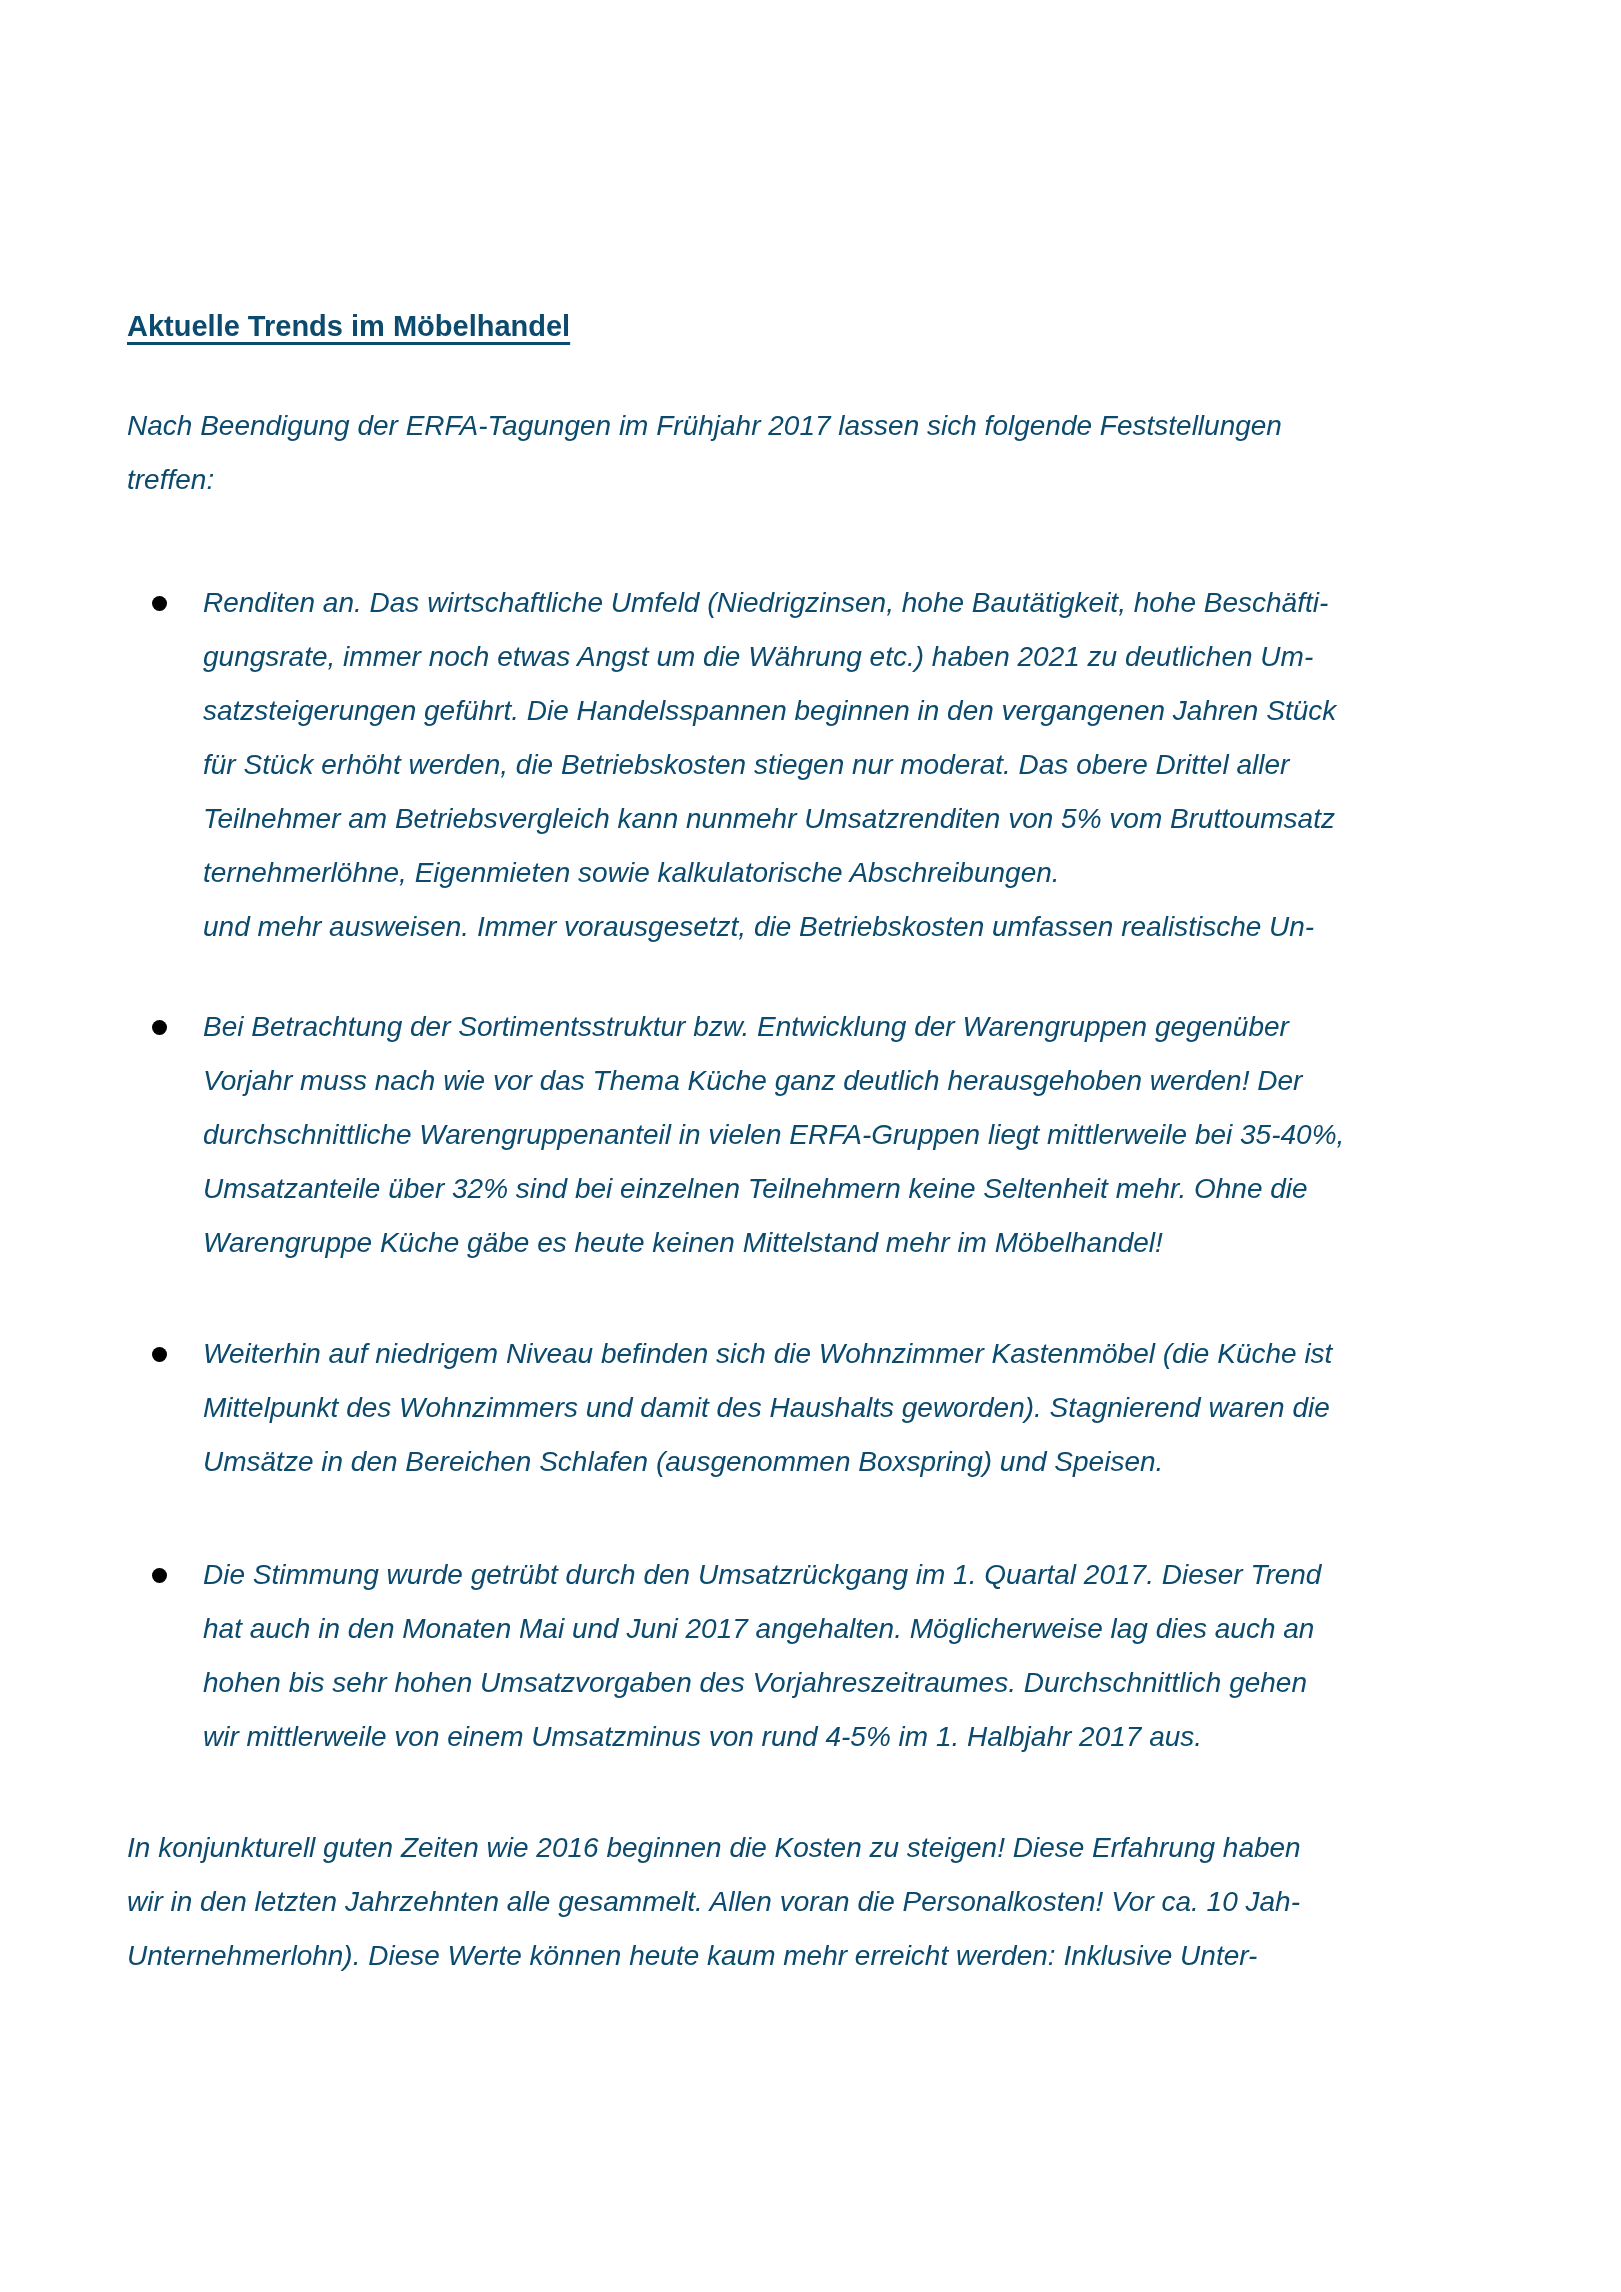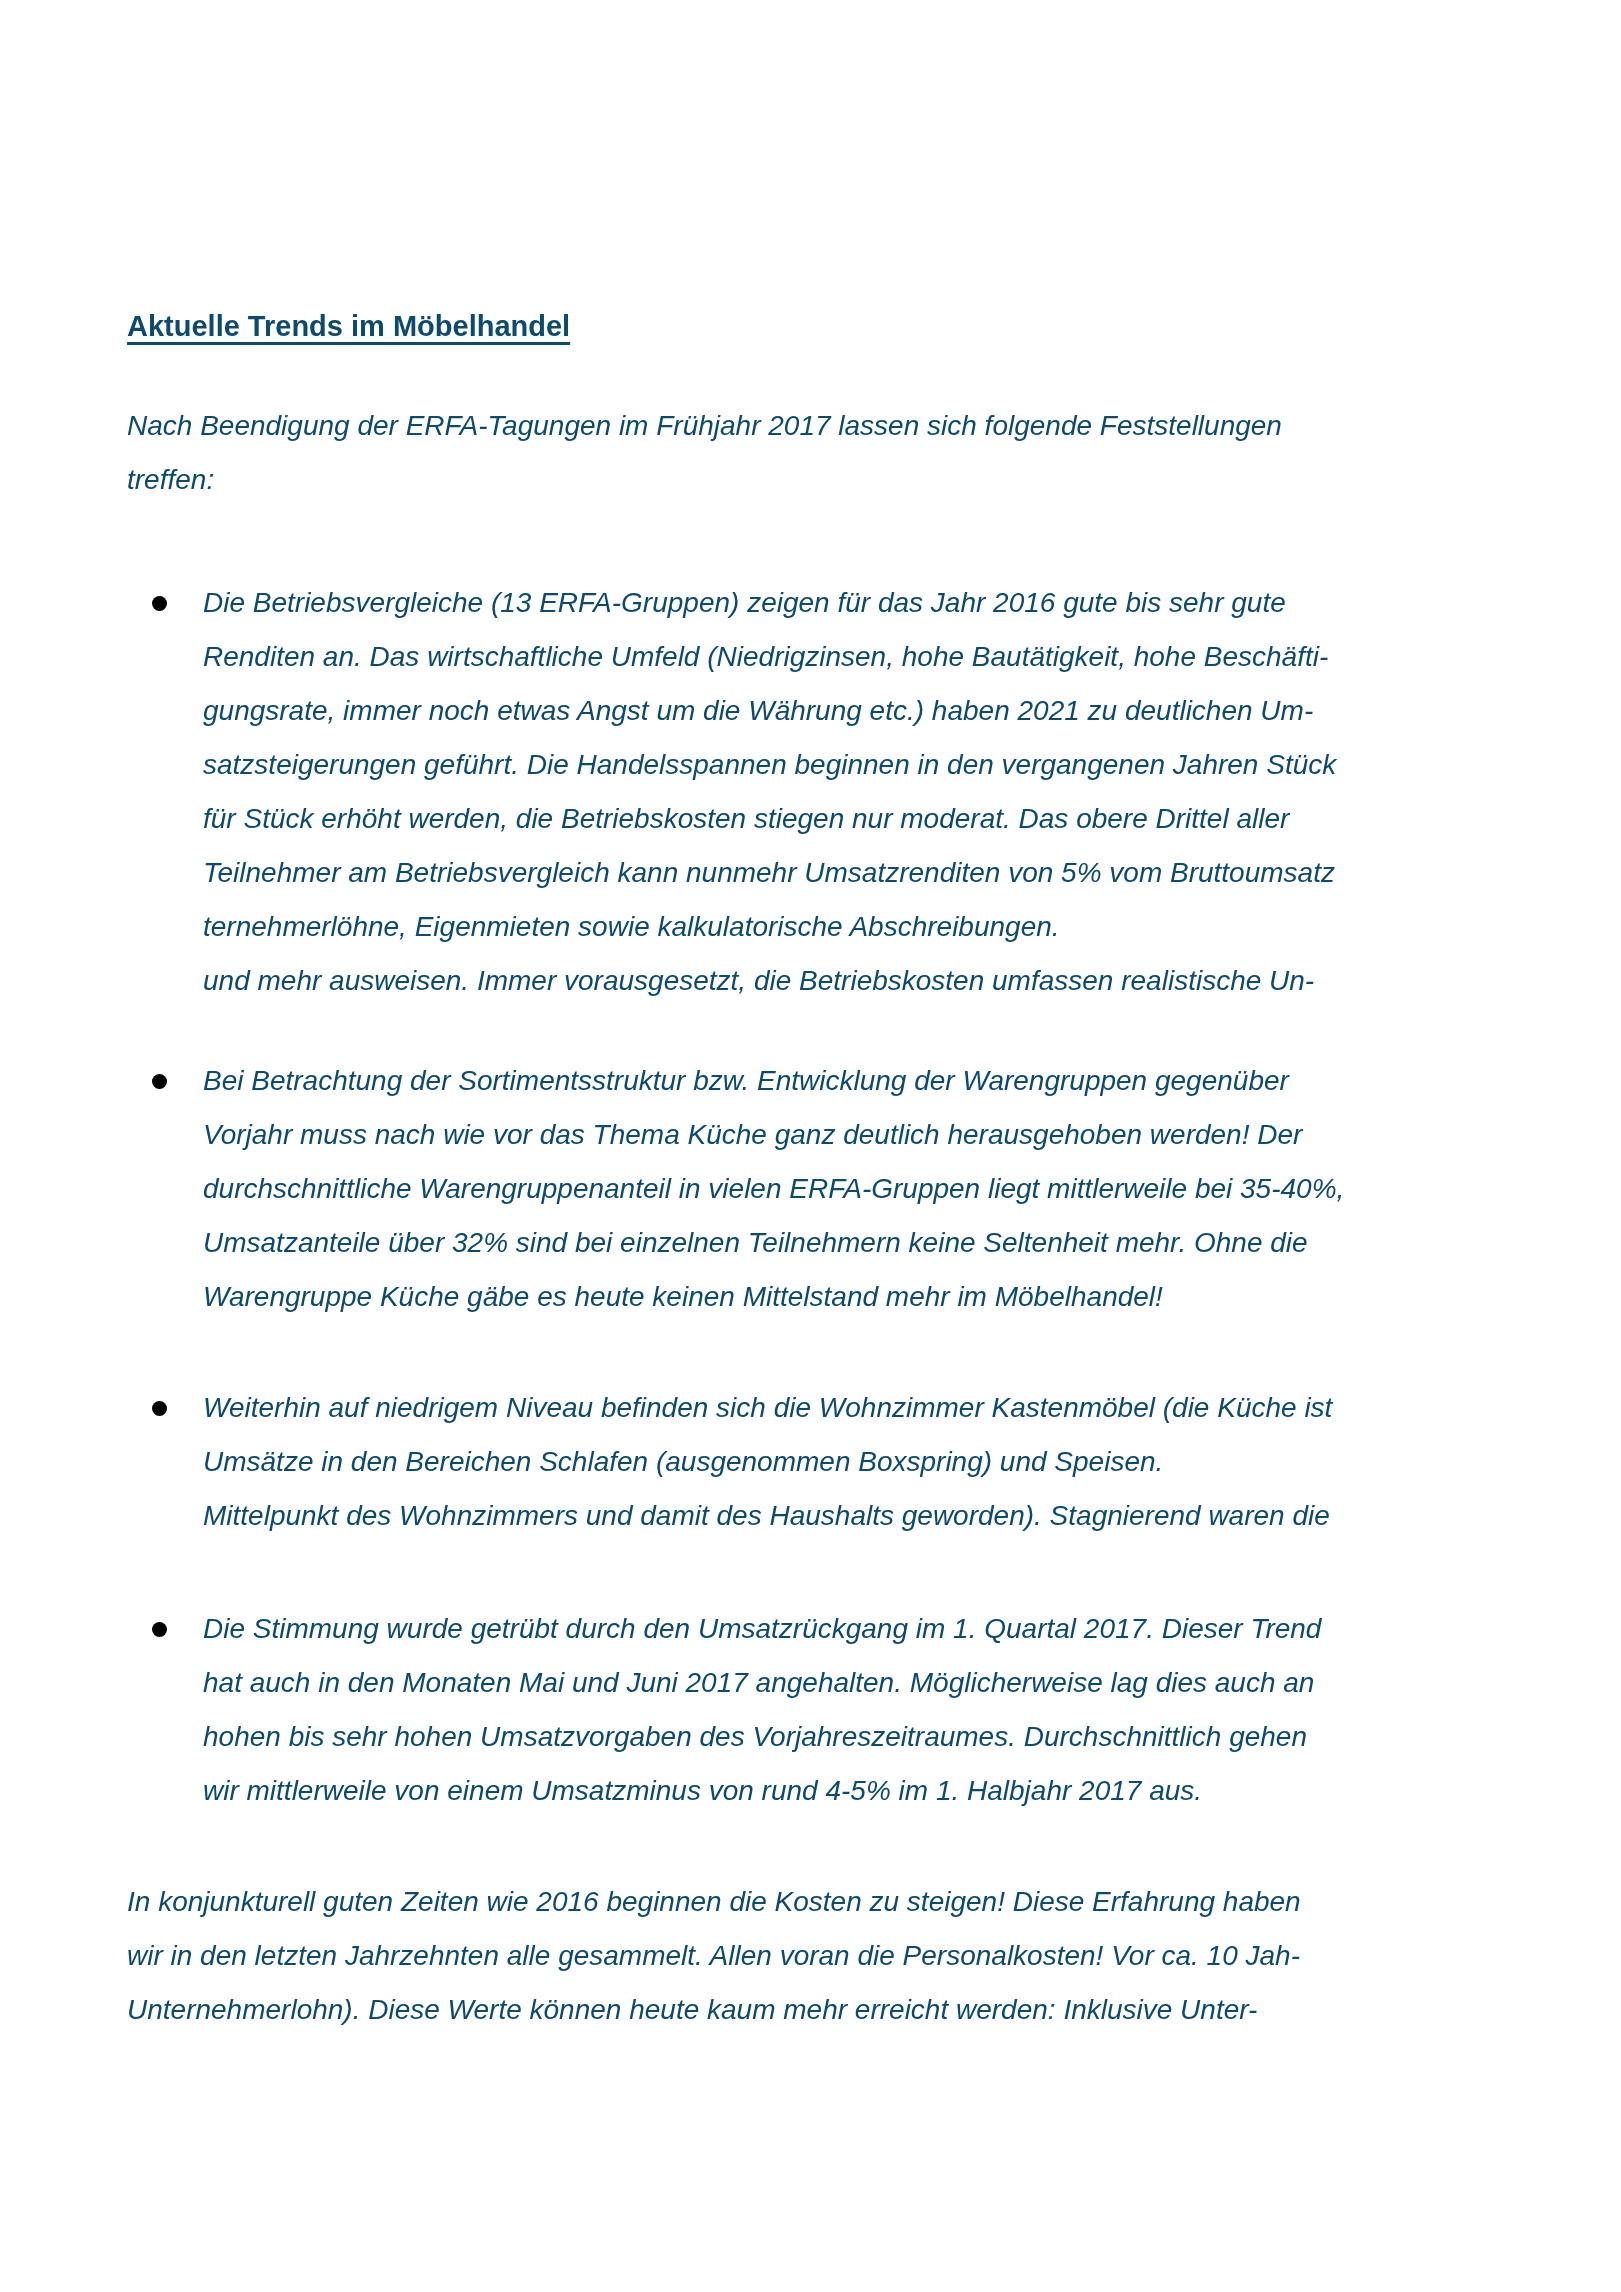--- a/index.html
+++ b/index.html
@@ -63,21 +63,20 @@
   <h1 class="doc-title">Aktuelle Trends im Möbelhandel</h1>
 
   <section class="para">
       <div class="line">Nach Beendigung der ERFA-Tagungen im Frühjahr 2017 lassen sich folgende Feststellungen</div>
       <div class="line">treffen:</div>
     </section>
 
   <section class="bullet b1">
     <span class="dot"></span>
     <div>
-        <div class="line">Die Betriebsvergleiche (13 ERFA-Gruppen) zeigen für das Jahr 2016 gute bis sehr gute</div>
         <div class="line">Renditen an. Das wirtschaftliche Umfeld (Niedrigzinsen, hohe Bautätigkeit, hohe Beschäfti-</div>
         <div class="line">gungsrate, immer noch etwas Angst um die Währung etc.) haben 2021 zu deutlichen Um-</div>
         <div class="line">satzsteigerungen geführt. Die Handelsspannen beginnen in den vergangenen Jahren Stück</div>
         <div class="line">für Stück erhöht werden, die Betriebskosten stiegen nur moderat. Das obere Drittel aller</div>
         <div class="line">Teilnehmer am Betriebsvergleich kann nunmehr Umsatzrenditen von 5% vom Bruttoumsatz</div>
         <div class="line">ternehmerlöhne, Eigenmieten sowie kalkulatorische Abschreibungen.</div>
         <div class="line">und mehr ausweisen. Immer vorausgesetzt, die Betriebskosten umfassen realistische Un-</div>
       </div>
   </section>
 
@@ -89,22 +88,22 @@
         <div class="line">durchschnittliche Warengruppenanteil in vielen ERFA-Gruppen liegt mittlerweile bei 35-40%,</div>
         <div class="line">Umsatzanteile über 32% sind bei einzelnen Teilnehmern keine Seltenheit mehr. Ohne die</div>
         <div class="line">Warengruppe Küche gäbe es heute keinen Mittelstand mehr im Möbelhandel!</div>
       </div>
   </section>
 
   <section class="bullet b3">
     <span class="dot"></span>
     <div>
         <div class="line">Weiterhin auf niedrigem Niveau befinden sich die Wohnzimmer Kastenmöbel (die Küche ist</div>
+        <div class="line">Mittelpunkt des Wohnzimmers und damit des Haushalts geworden). Stagnierend waren die</div>
         <div class="line">Umsätze in den Bereichen Schlafen (ausgenommen Boxspring) und Speisen.</div>
-        <div class="line">Mittelpunkt des Wohnzimmers und damit des Haushalts geworden). Stagnierend waren die</div>
       </div>
   </section>
 
   <section class="bullet b4">
     <span class="dot"></span>
     <div>
         <div class="line">Die Stimmung wurde getrübt durch den Umsatzrückgang im 1. Quartal 2017. Dieser Trend</div>
         <div class="line">hat auch in den Monaten Mai und Juni 2017 angehalten. Möglicherweise lag dies auch an</div>
         <div class="line">hohen bis sehr hohen Umsatzvorgaben des Vorjahreszeitraumes. Durchschnittlich gehen</div>
         <div class="line">wir mittlerweile von einem Umsatzminus von rund 4-5% im 1. Halbjahr 2017 aus.</div>

